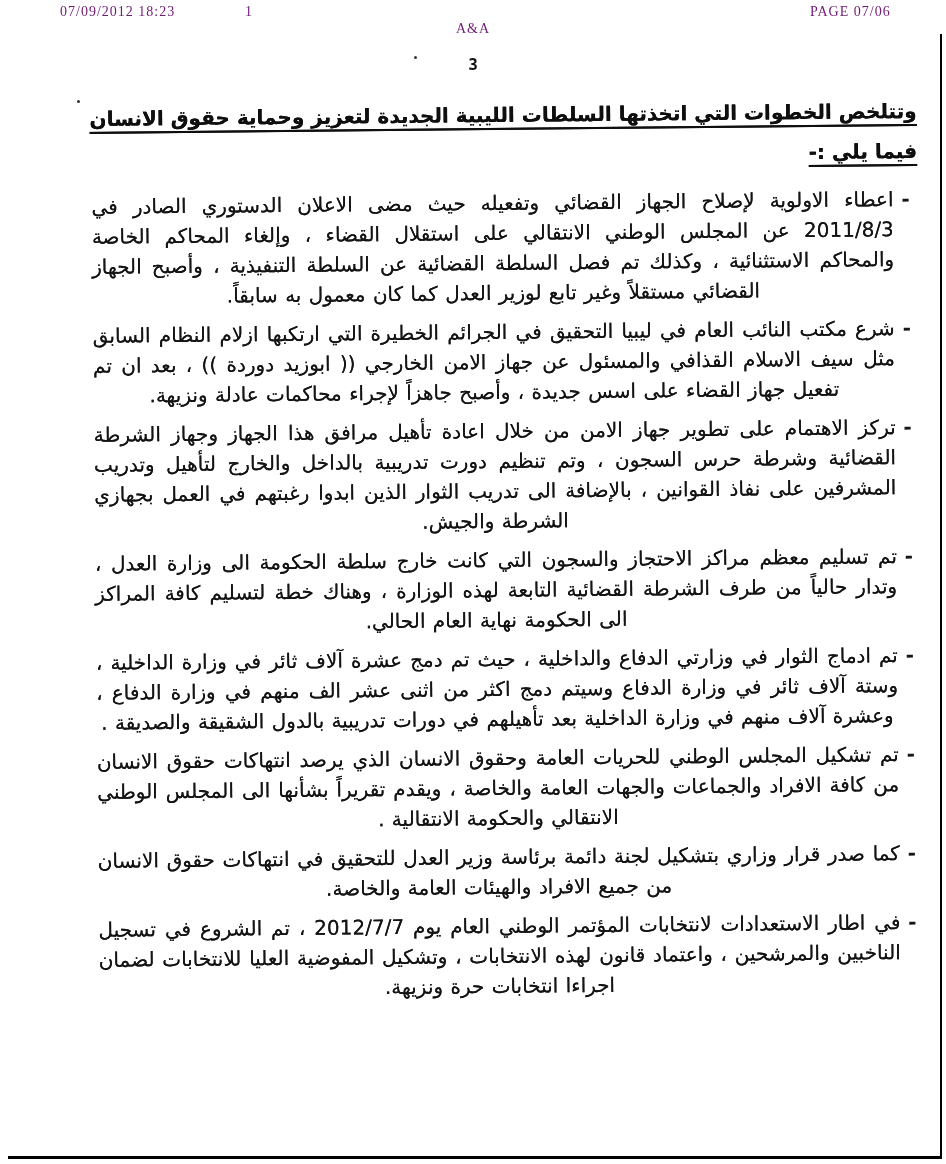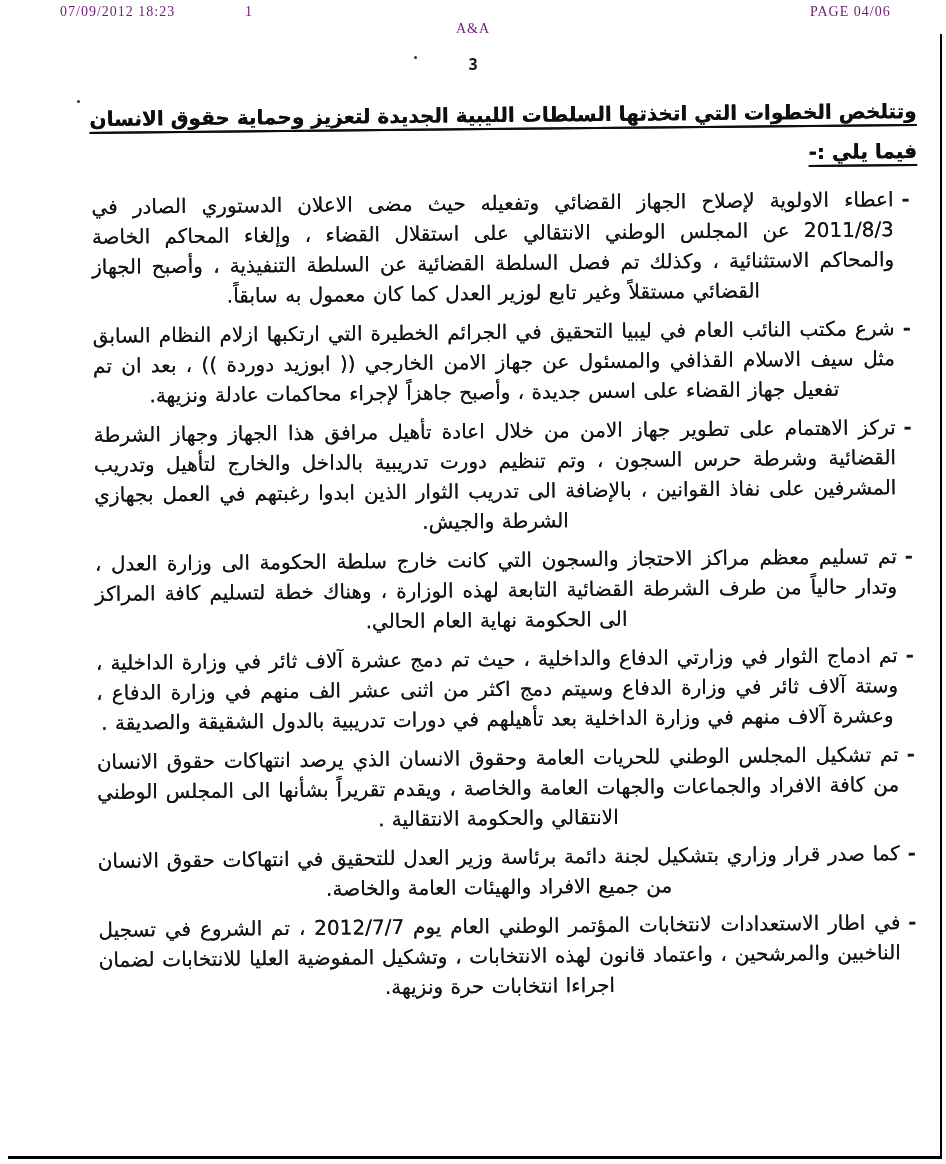--- a/index.html
+++ b/index.html
@@ -134,21 +134,21 @@
 </style>
 </head>
 <body>
 
 <div class="page">
 
   <div class="fax-header">
     <span class="fax-timestamp">07/09/2012  18:23</span>
     <span class="fax-line-id">1</span>
     <span class="fax-station">A&amp;A</span>
-    <span class="fax-page">PAGE  04/06</span>
+    <span class="fax-page">PAGE  07/06</span>
   </div>
 
   <div class="page-number">3</div>
 
   <div class="doc">
     <div class="doc-title">وتتلخص الخطوات التي اتخذتها السلطات الليبية الجديدة لتعزيز وحماية حقوق الانسان</div>
     <div class="doc-title-line2">فيما يلي :-</div>
 
     <div class="bullets">
       <div class="bullet">

